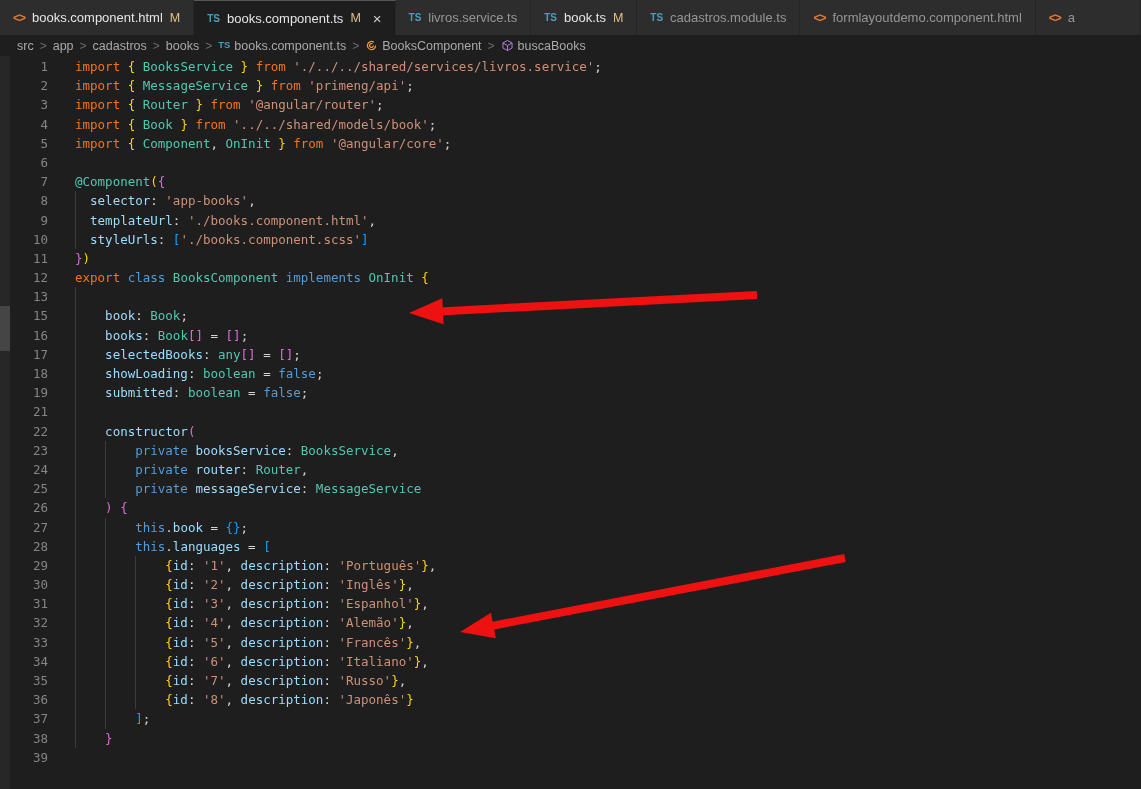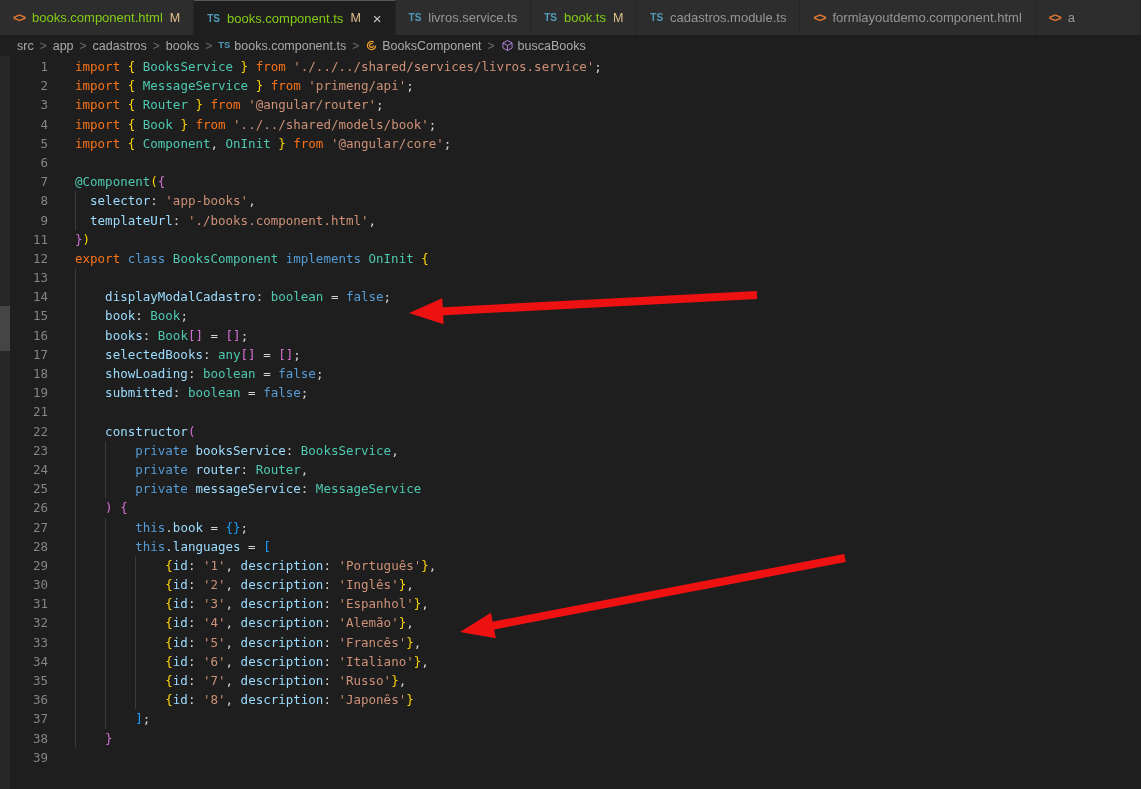--- a/index.html
+++ b/index.html
@@ -6,21 +6,21 @@
   body{
     width:1141px;height:789px;overflow:hidden;position:relative;
     background:#1e1e1e;font-family:"Liberation Sans",sans-serif;
   }
   
   .tab-bar{display:flex;height:35px;background:#252526;align-items:stretch;overflow:hidden}
   .tab{display:flex;align-items:center;gap:7px;padding:0 13px;background:#2d2d2d;
        border-right:1px solid #252526;font-size:13px;color:#969696;white-space:nowrap;cursor:pointer;box-sizing:border-box}
   .tab.active{background:#1e1e1e;border-top:1px solid #585858;color:#cccccc}
   .tab.partial{flex:1;min-width:0;overflow:hidden}
-  .tab .label.modified{color:#84cc16}
+  .tab .label.modified{color:#e5e5e5}
   .icon-ts{color:#519aba;font-weight:bold;font-size:10px;letter-spacing:0}
   .icon-html{color:#e37933;font-weight:bold;font-size:12px;letter-spacing:-1px}
   .m-badge{color:#e2c08d;font-size:12.5px}
   .close{color:#d0d0d0;font-size:15px;margin-left:5px;line-height:1}
   
   .breadcrumb{height:21px;display:flex;align-items:center;padding-left:17px;
               font-size:12.5px;color:#a9a9a9;gap:6px;background:#1e1e1e}
   .crumb{display:flex;gap:4px;cursor:pointer}
   .crumb .icon-ts{font-size:9.5px}
   .sep{color:#6d6d6d;font-size:12px}
@@ -161,34 +161,34 @@
         </div>
         <div class="line">
           <span class="ln">8</span>
           <span class="code"><span class="guide" style="left: 0ch;"></span><span class="tk-d">  </span><span class="tk-p">selector</span><span class="tk-d">: </span><span class="tk-s">'app-books'</span><span class="tk-d">,</span></span>
         </div>
         <div class="line">
           <span class="ln">9</span>
           <span class="code"><span class="guide" style="left: 0ch;"></span><span class="tk-d">  </span><span class="tk-p">templateUrl</span><span class="tk-d">: </span><span class="tk-s">'./books.component.html'</span><span class="tk-d">,</span></span>
         </div>
         <div class="line">
+          <span class="ln">10</span>
+          <span class="code"><span class="guide" style="left: 0ch;"></span><span class="tk-d">  </span><span class="tk-p">styleUrls</span><span class="tk-d">: </span><span class="tk-g3">[</span><span class="tk-s">'./books.component.scss'</span><span class="tk-g3">]</span></span>
+        </div>
+        <div class="line">
           <span class="ln">11</span>
           <span class="code"><span class="tk-g2">}</span><span class="tk-g1">)</span></span>
         </div>
         <div class="line">
           <span class="ln">12</span>
           <span class="code"><span class="tk-k">export</span><span class="tk-d"> </span><span class="tk-b">class</span><span class="tk-d"> </span><span class="tk-t">BooksComponent</span><span class="tk-d"> </span><span class="tk-b">implements</span><span class="tk-d"> </span><span class="tk-t">OnInit</span><span class="tk-d"> </span><span class="tk-g1">{</span></span>
         </div>
         <div class="line">
           <span class="ln">13</span>
           <span class="code"><span class="guide" style="left: 0ch;"></span></span>
-        </div>
-        <div class="line">
-          <span class="ln">14</span>
-          <span class="code"><span class="guide" style="left: 0ch;"></span><span class="tk-d">    </span><span class="tk-p">displayModalCadastro</span><span class="tk-d">: </span><span class="tk-t">boolean</span><span class="tk-d"> = </span><span class="tk-b">false</span><span class="tk-d">;</span></span>
         </div>
         <div class="line">
           <span class="ln">15</span>
           <span class="code"><span class="guide" style="left: 0ch;"></span><span class="tk-d">    </span><span class="tk-p">book</span><span class="tk-d">: </span><span class="tk-t">Book</span><span class="tk-d">;</span></span>
         </div>
         <div class="line">
           <span class="ln">16</span>
           <span class="code"><span class="guide" style="left: 0ch;"></span><span class="tk-d">    </span><span class="tk-p">books</span><span class="tk-d">: </span><span class="tk-t">Book</span><span class="tk-g2">[]</span><span class="tk-d"> = </span><span class="tk-g2">[]</span><span class="tk-d">;</span></span>
         </div>
         <div class="line">

